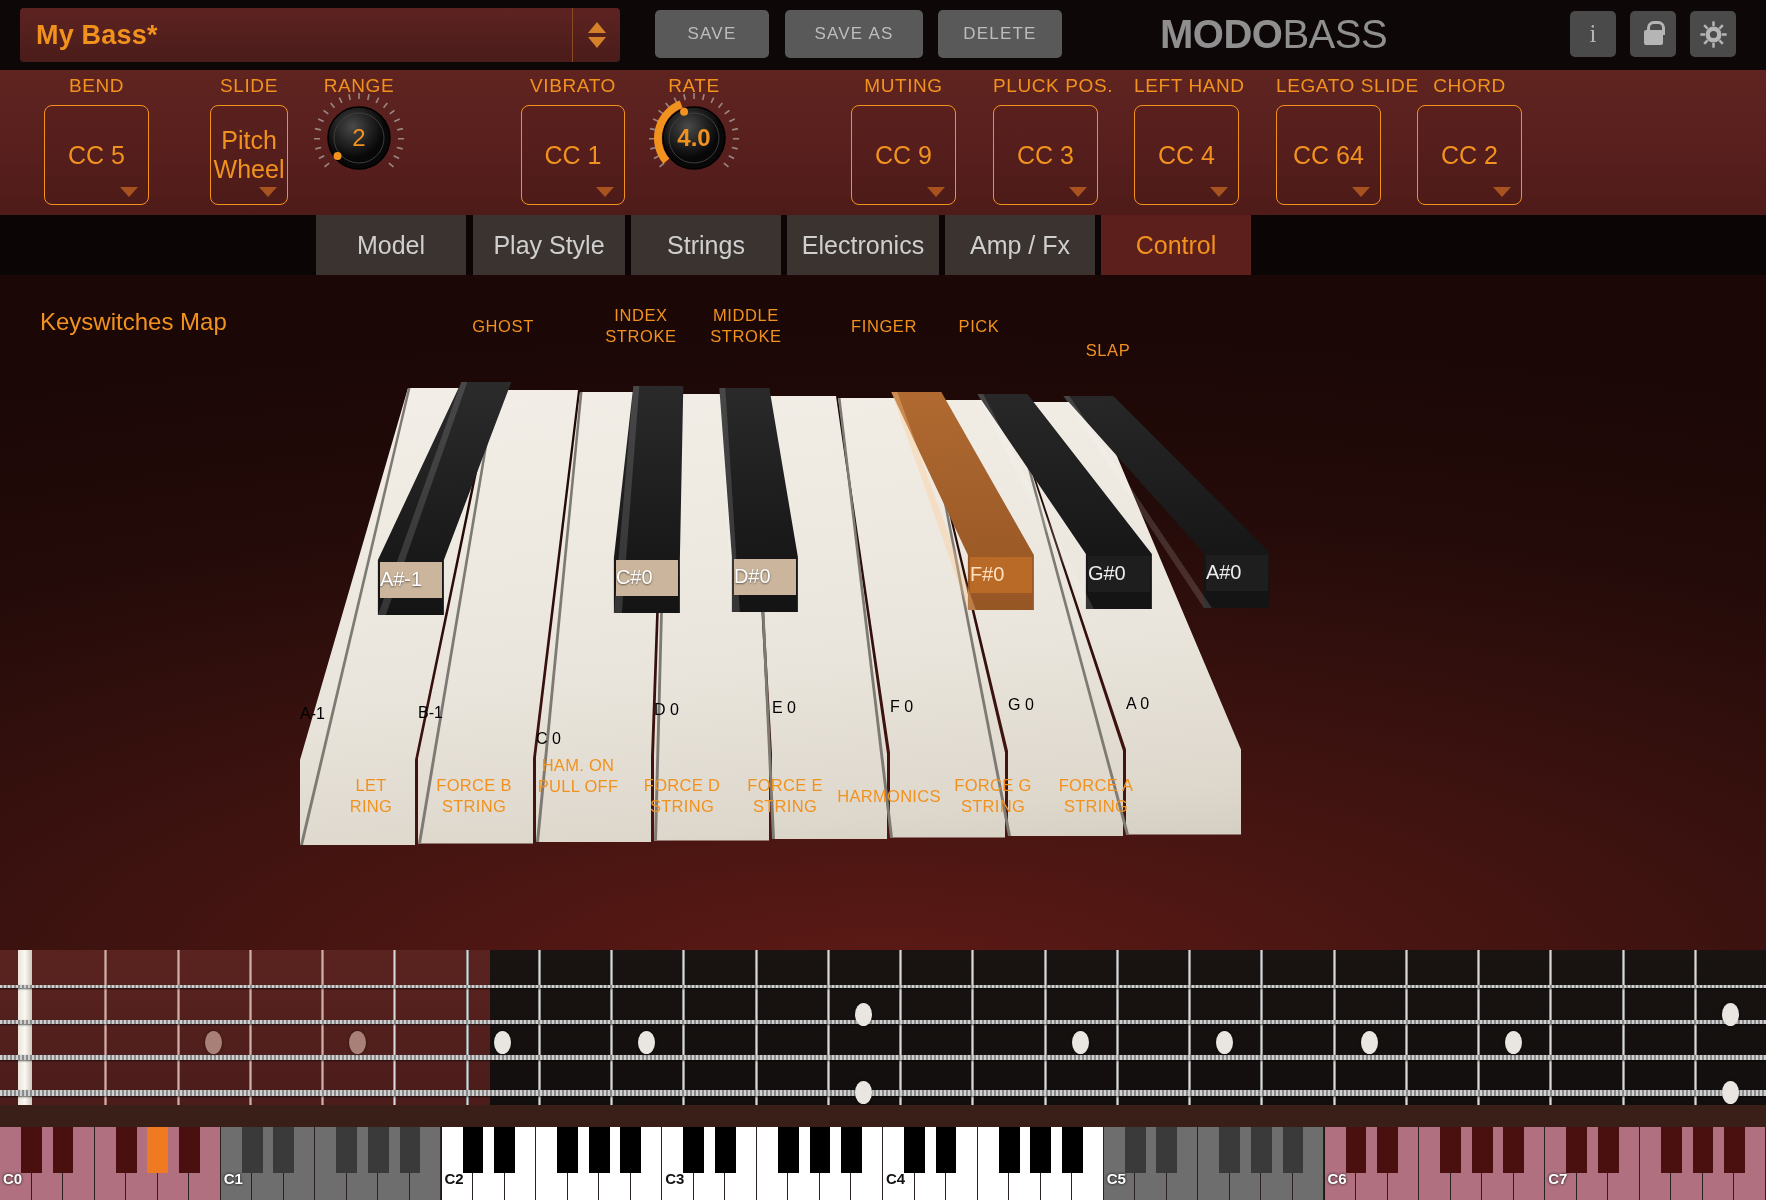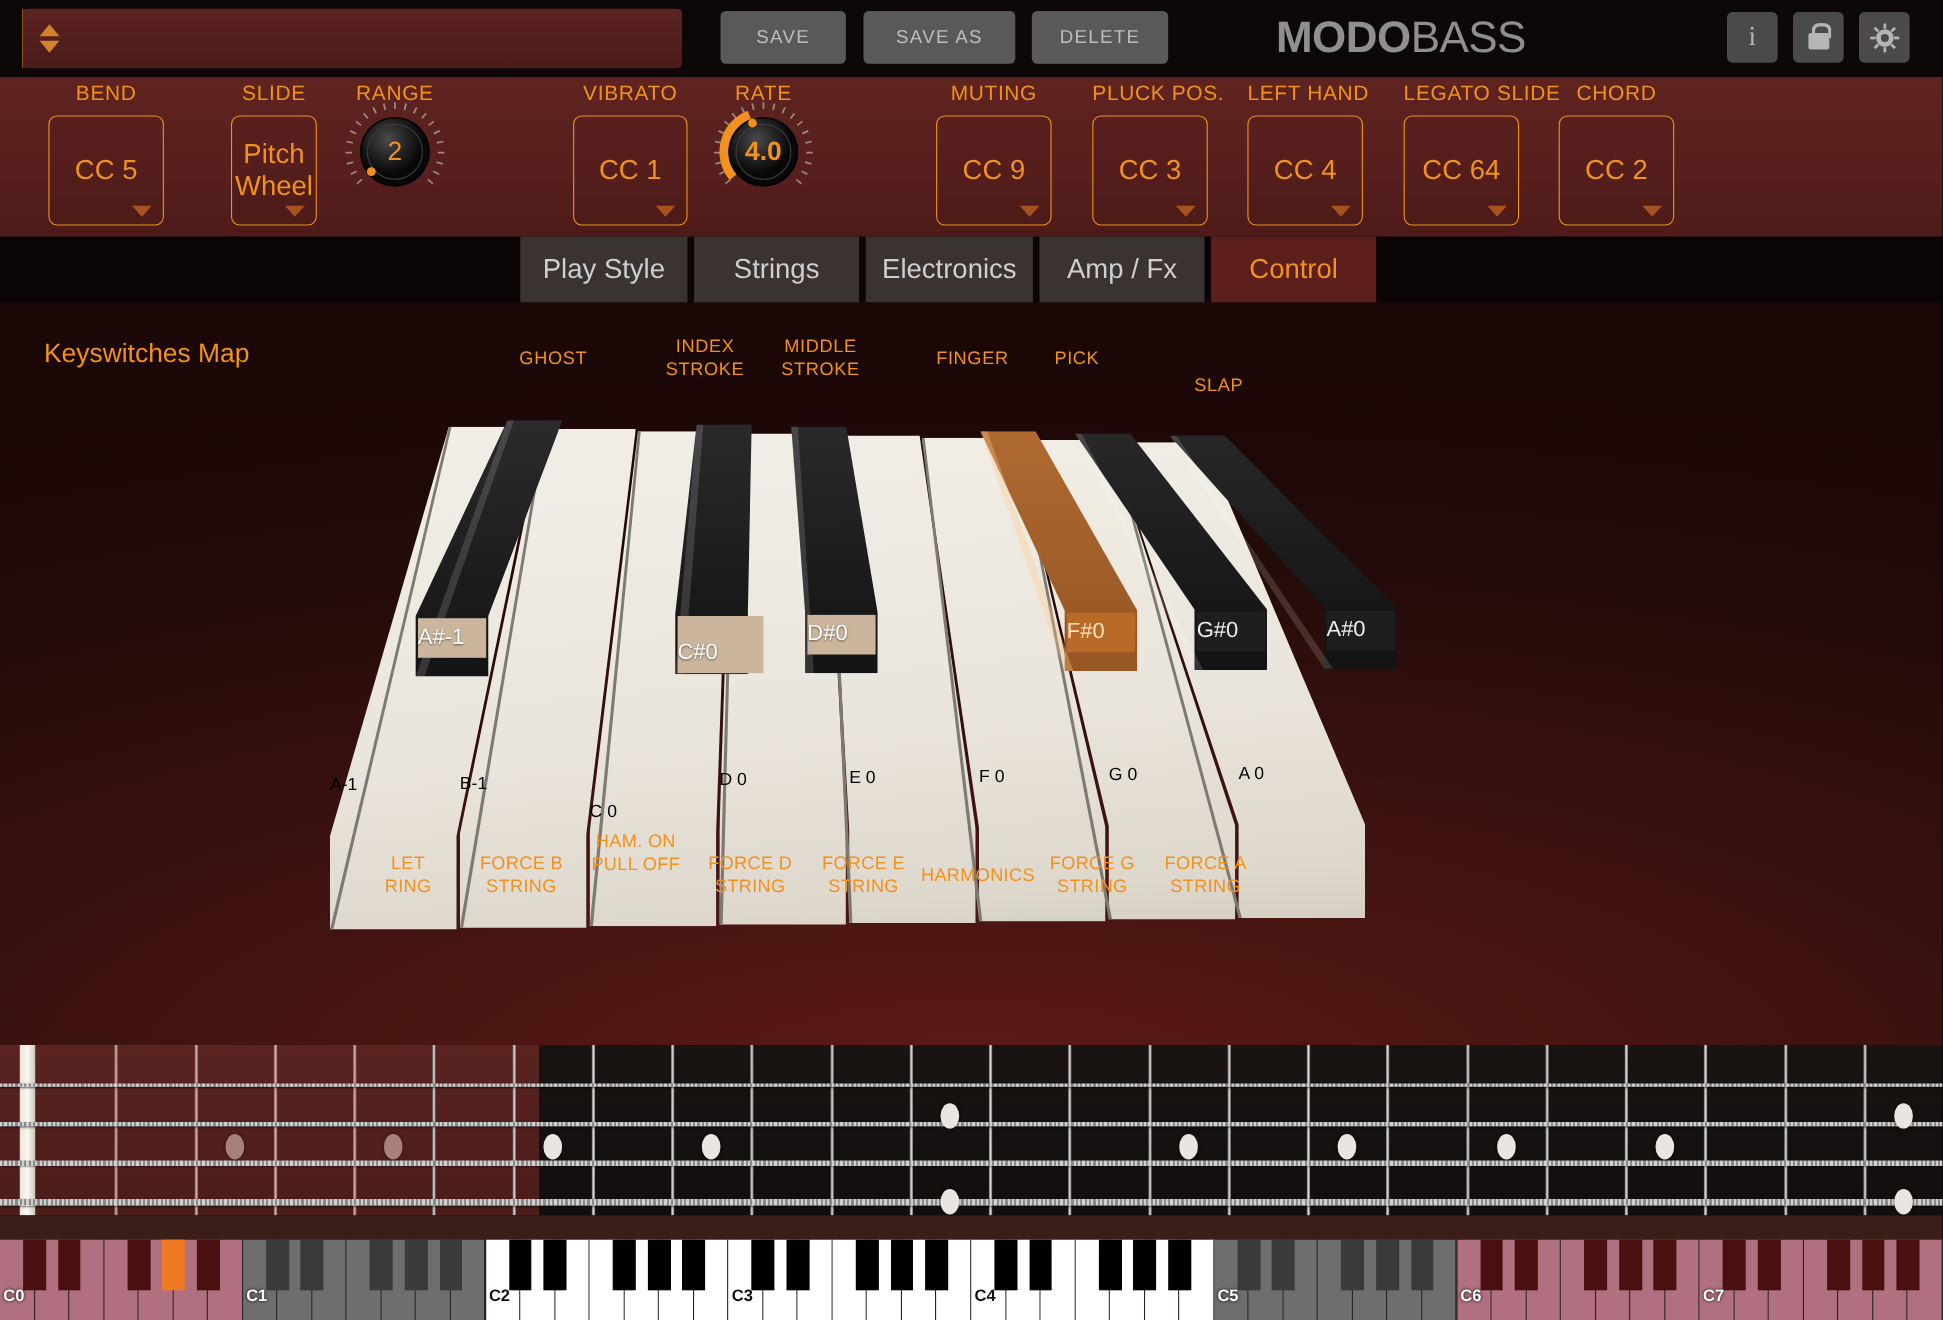--- a/index.html
+++ b/index.html
@@ -177,20 +177,21 @@
   .mlab { position:absolute; bottom:13px; font-size:15px; font-weight:bold;
     color:#fff; text-shadow:0 0 3px #000; z-index:4; white-space:nowrap; }
 </style>
 </head>
 <body>
 
 <div id="app">
 
   <div class="topbar">
     <div class="preset-box">
+      <div class="preset-name">My Bass*</div>
       <div class="preset-spin">
         <div class="spin-up"></div>
         <div class="spin-dn"></div>
       </div>
     </div>
     <button class="tbtn" id="btn-save">SAVE</button>
     <button class="tbtn" id="btn-saveas">SAVE AS</button>
     <button class="tbtn" id="btn-delete">DELETE</button>
 
     <div class="brand">
@@ -349,20 +350,23 @@
       <div class="ctrl" style="left: 1417px; width: 105px; top: 5px;">
         <div class="ctrl-label">CHORD</div>
         <div class="cc-box">
           <div class="cc-val">CC 2</div>
           <div class="cc-arrow"></div>
         </div>
       </div>
     </div>
 
   <div class="tabbar" id="tabbar">
+      <div class="tab" style="left: 316px; width: 150px;">
+        <span>Model</span>
+      </div>
       <div class="tab" style="left: 473px; width: 152px;">
         <span>Play Style</span>
       </div>
       <div class="tab" style="left: 787px; width: 152px;">
         <span>Electronics</span>
       </div>
       <div class="tab" style="left: 631px; width: 150px;">
         <span>Strings</span>
       </div>
       <div class="tab" style="left: 945px; width: 150px;">
@@ -420,21 +424,21 @@
         <div style="position: absolute; left: 0px; top: 0px; width: 1000px; height: 490px; clip-path: polygon(634px 30px, 636.5px 30px, 721px 466px, 718px 466px); background: rgb(125, 122, 116);"></div>
         <div class="wlab" style="left: 718px; width: 115px; bottom: auto; top: 326px; position: absolute;">G 0</div>
         <div class="wkey" style="left: 0px; top: 0px; width: 1000px; height: 490px; border-left: none; clip-path: polygon(720px 32px, 804px 32px, 951px 379.5px, 951px 464.5px, 836px 464.5px, 836px 379.5px); background: linear-gradient(175deg, rgb(243, 239, 232) 0%, rgb(234, 229, 220) 58%, rgb(221, 215, 204) 86%, rgb(207, 201, 190) 100%); bottom: auto; box-shadow: none;"></div>
         <div style="position: absolute; left: 0px; top: 0px; width: 1000px; height: 490px; clip-path: polygon(720px 32px, 722.5px 32px, 839px 464.5px, 836px 464.5px); background: rgb(125, 122, 116);"></div>
         <div class="wlab" style="left: 836px; width: 115px; bottom: auto; top: 324.5px; position: absolute;">A 0</div>
         <div class="bkey" style="left: 0px; top: 0px; width: 1000px; height: 490px; border-radius: 0px; clip-path: polygon(171.32px 12px, 221.32px 12px, 153.88px 190px, 153.88px 245px, 87.88px 245px, 87.88px 190px); background: linear-gradient(178deg, rgb(45, 45, 45) 0%, rgb(22, 22, 22) 42%, rgb(7, 7, 7) 100%); box-shadow: none;"></div>
         <div style="position: absolute; left: 0px; top: 0px; width: 1000px; height: 490px; clip-path: polygon(171.32px 12px, 177.32px 12px, 95.88px 245px, 87.88px 245px); background: rgba(255, 255, 255, 0.14);"></div>
         <div class="blab tan" style="position: absolute; left: 89.88px; width: 62px; top: 192px; transform: none; bottom: auto; font-size: 20px; padding: 6px 0px 7px;">A#-1</div>
         <div class="bkey" style="left: 0px; top: 0px; width: 1000px; height: 490px; border-radius: 0px; clip-path: polygon(343.32px 16px, 393.32px 16px, 389.88px 188px, 389.88px 243px, 323.88px 243px, 323.88px 188px); background: linear-gradient(178deg, rgb(45, 45, 45) 0%, rgb(22, 22, 22) 42%, rgb(7, 7, 7) 100%); box-shadow: none;"></div>
         <div style="position: absolute; left: 0px; top: 0px; width: 1000px; height: 490px; clip-path: polygon(343.32px 16px, 349.32px 16px, 331.88px 243px, 323.88px 243px); background: rgba(255, 255, 255, 0.14);"></div>
-        <div class="blab tan" style="position: absolute; left: 325.88px; width: 78px; top: 190px; transform: none; bottom: auto; font-size: 20px; padding: 22px 0px 7px;">C#0</div>
+        <div class="blab tan" style="position: absolute; left: 325.88px; width: 62px; top: 190px; transform: none; bottom: auto; font-size: 20px; padding: 6px 0px 7px;">C#0</div>
         <div class="bkey" style="left: 0px; top: 0px; width: 1000px; height: 490px; border-radius: 0px; clip-path: polygon(429.32px 18px, 479.32px 18px, 507.88px 187px, 507.88px 242px, 441.88px 242px, 441.88px 187px); background: linear-gradient(178deg, rgb(45, 45, 45) 0%, rgb(22, 22, 22) 42%, rgb(7, 7, 7) 100%); box-shadow: none;"></div>
         <div style="position: absolute; left: 0px; top: 0px; width: 1000px; height: 490px; clip-path: polygon(429.32px 18px, 435.32px 18px, 449.88px 242px, 441.88px 242px); background: rgba(255, 255, 255, 0.14);"></div>
         <div class="blab tan" style="position: absolute; left: 443.88px; width: 62px; top: 189px; transform: none; bottom: auto; font-size: 20px; padding: 6px 0px 7px;">D#0</div>
         <div class="bkey sel" style="left: 0px; top: 0px; width: 1000px; height: 490px; border-radius: 0px; clip-path: polygon(601.32px 22px, 651.32px 22px, 743.88px 185px, 743.88px 240px, 677.88px 240px, 677.88px 185px); background: linear-gradient(178deg, rgb(181, 110, 52) 0%, rgb(156, 90, 39) 40%, rgb(126, 69, 26) 100%); box-shadow: none;"></div>
         <div style="position: absolute; left: 0px; top: 0px; width: 1000px; height: 490px; clip-path: polygon(601.32px 22px, 607.32px 22px, 685.88px 240px, 677.88px 240px); background: rgba(255, 200, 140, 0.35);"></div>
         <div class="blab orange" style="position: absolute; left: 679.88px; width: 62px; top: 187px; transform: none; bottom: auto; font-size: 20px; padding: 6px 0px 7px;">F#0</div>
         <div class="bkey" style="left: 0px; top: 0px; width: 1000px; height: 490px; border-radius: 0px; clip-path: polygon(687.32px 24px, 737.32px 24px, 861.88px 184px, 861.88px 239px, 795.88px 239px, 795.88px 184px); background: linear-gradient(178deg, rgb(45, 45, 45) 0%, rgb(22, 22, 22) 42%, rgb(7, 7, 7) 100%); box-shadow: none;"></div>
         <div style="position: absolute; left: 0px; top: 0px; width: 1000px; height: 490px; clip-path: polygon(687.32px 24px, 693.32px 24px, 803.88px 239px, 795.88px 239px); background: rgba(255, 255, 255, 0.14);"></div>
         <div class="blab dark" style="position: absolute; left: 797.88px; width: 62px; top: 186px; transform: none; bottom: auto; font-size: 20px; padding: 6px 0px 7px;">G#0</div>
         <div class="bkey" style="left: 0px; top: 0px; width: 1000px; height: 490px; border-radius: 0px; clip-path: polygon(773.32px 26px, 823.32px 26px, 979.88px 183px, 979.88px 238px, 913.88px 238px, 913.88px 183px); background: linear-gradient(178deg, rgb(45, 45, 45) 0%, rgb(22, 22, 22) 42%, rgb(7, 7, 7) 100%); box-shadow: none;"></div>

